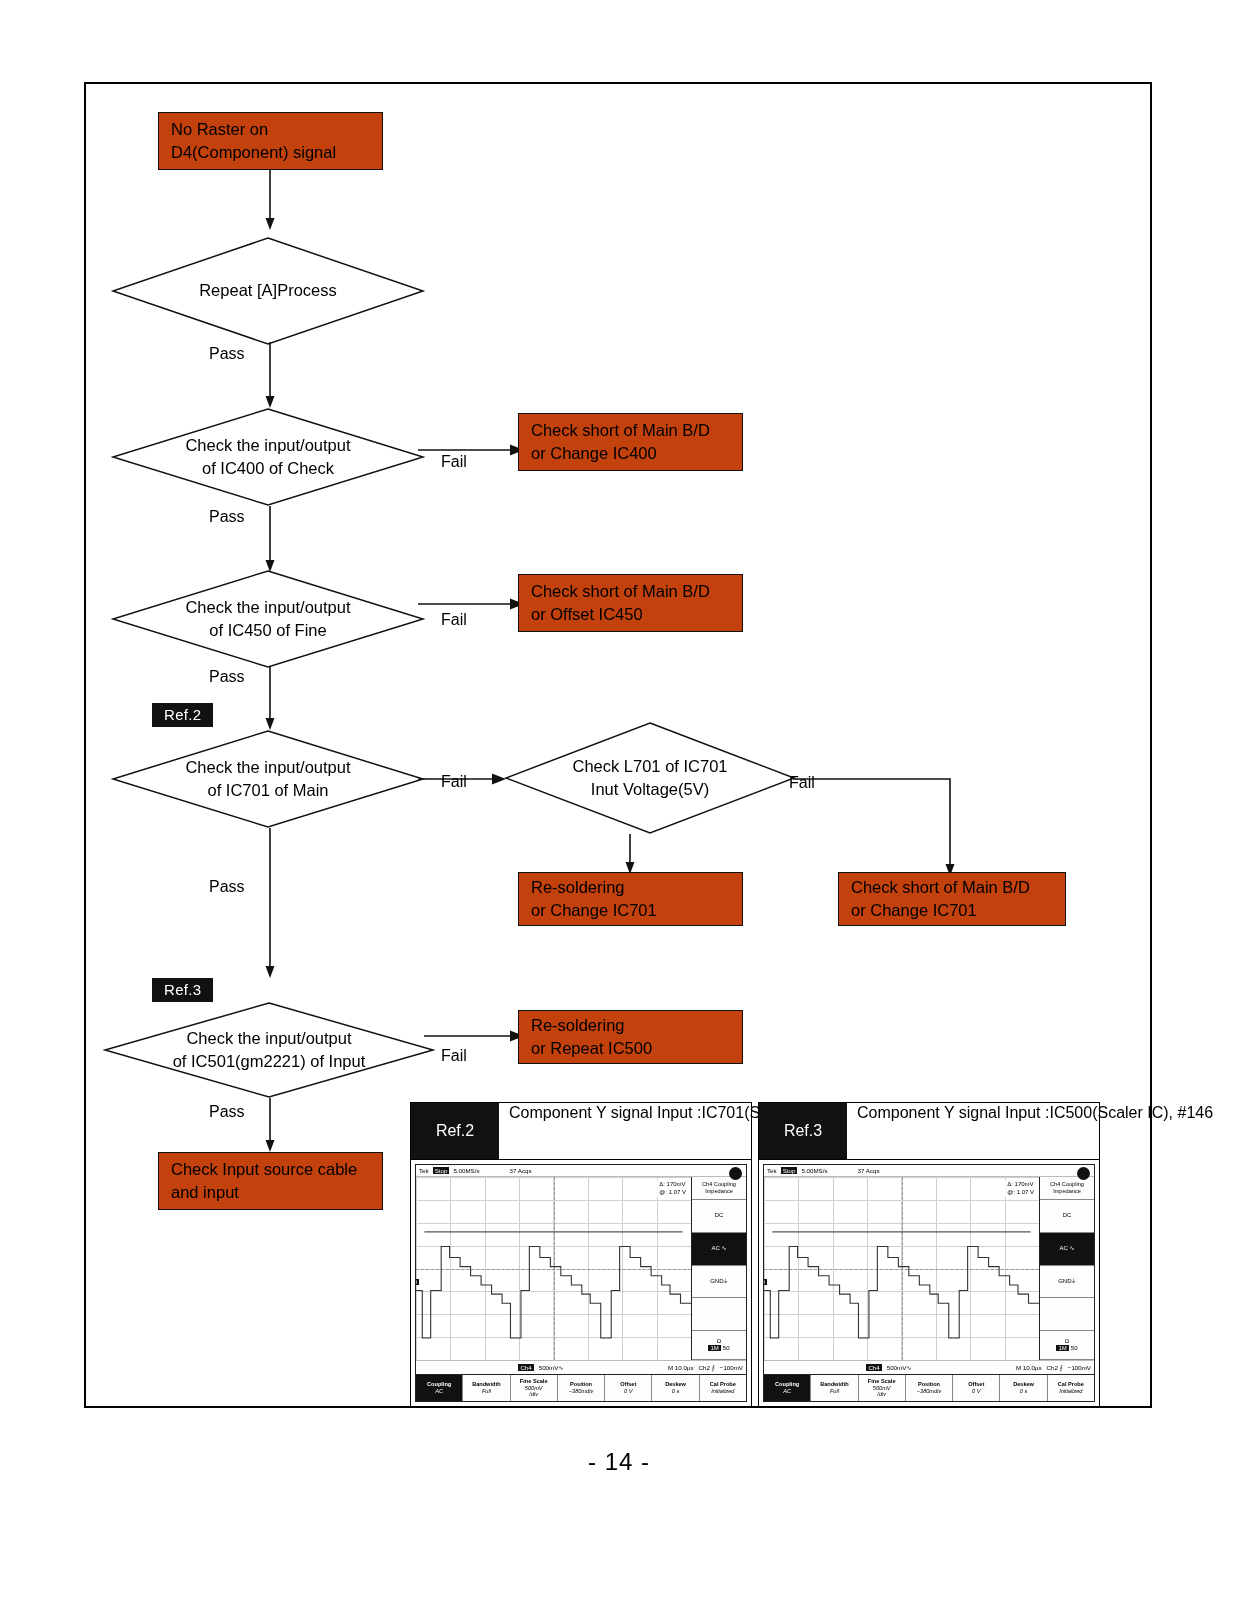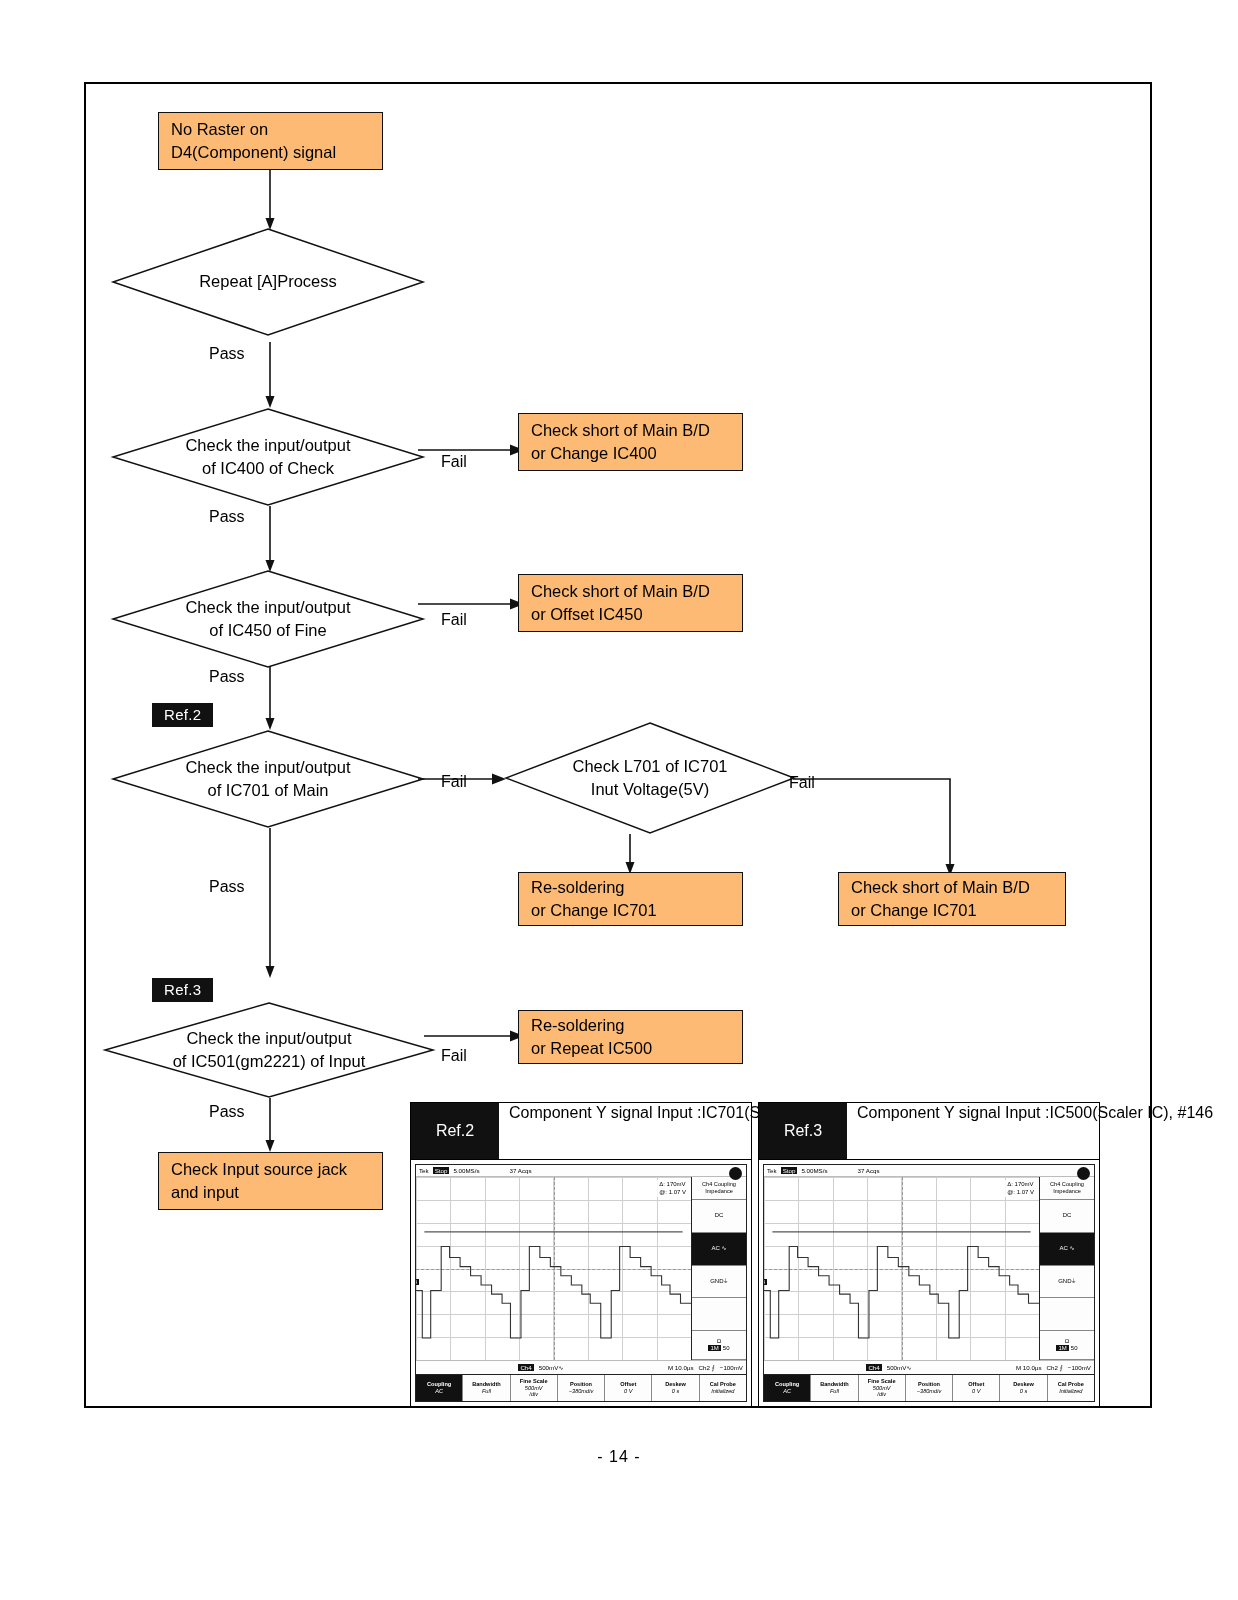--- a/index.html
+++ b/index.html
@@ -23,32 +23,32 @@
     left: 84px;  top: 82px;
     width: 1068px; height: 1326px;
     border: 2px solid #000;
     box-sizing: border-box;
   }
   #page-footer {
     position: absolute;
     left: 0; top: 1448px;
     width: 1238px;
     text-align: center;
-    font-size: 16px;
+    font-size: 24px;
     letter-spacing: 1px;
   }
 
   
   .node {
     position: absolute;
     box-sizing: border-box;
   }
   .proc {
     border: 1.6px solid #111;
-    background: #fdba74;
+    background: #c2410c;
     display: flex;
     flex-direction: column;
     justify-content: center;
     padding: 6px 12px;
     font-size: 16.5px;
     line-height: 1.38;
   }
   .proc .ln { white-space: nowrap; }
 
   
@@ -282,21 +282,21 @@
   <span class="ln">D4(Component)  signal</span>
 </div>
 
 <div class="edge" style="left:262px; top:170px;">
   <svg width="20" height="62">
     <line x1="8" y1="0" x2="8" y2="50" stroke="#111" stroke-width="1.6"></line>
     <polygon points="8,60 3.5,48 12.5,48" fill="#111"></polygon>
   </svg>
 </div>
 
-<div class="diamond" style="left:112px; top:228px; width:312px; height:108px;">
+<div class="diamond" style="left:112px; top:237px; width:312px; height:108px;">
   <svg width="312" height="108">
     <polygon points="156,1 311,54 156,107 1,54" fill="#fff" stroke="#111" stroke-width="1.5"></polygon>
   </svg>
   <div class="dlabel">
     <span class="ln">Repeat  [A]Process</span>
   </div>
 </div>
 
 <div class="edge-label" style="left:209px; top:345px;">Pass</div>
 <div class="edge" style="left:262px; top:342px;">
@@ -457,21 +457,21 @@
 
 <div class="edge-label" style="left:209px; top:1103px;">Pass</div>
 <div class="edge" style="left:262px; top:1098px;">
   <svg width="20" height="56">
     <line x1="8" y1="0" x2="8" y2="44" stroke="#111" stroke-width="1.6"></line>
     <polygon points="8,54 3.5,42 12.5,42" fill="#111"></polygon>
   </svg>
 </div>
 
 <div class="node proc" style="left:158px; top:1152px; width:225px; height:58px;">
-  <span class="ln">Check Input source jack</span>
+  <span class="ln">Check Input source cable</span>
   <span class="ln">and input</span>
 </div>
 
 <div class="scope-panel" style="left:410px; top:1102px; width:342px; height:304px;">
   <div class="scope-head">
     <div class="tag">Ref.2</div>
     <div class="cap">
       <span class="ln">Component Y signal Input :</span>
       <span class="ln">IC701(Swithcing IC), #3</span>
     </div>

